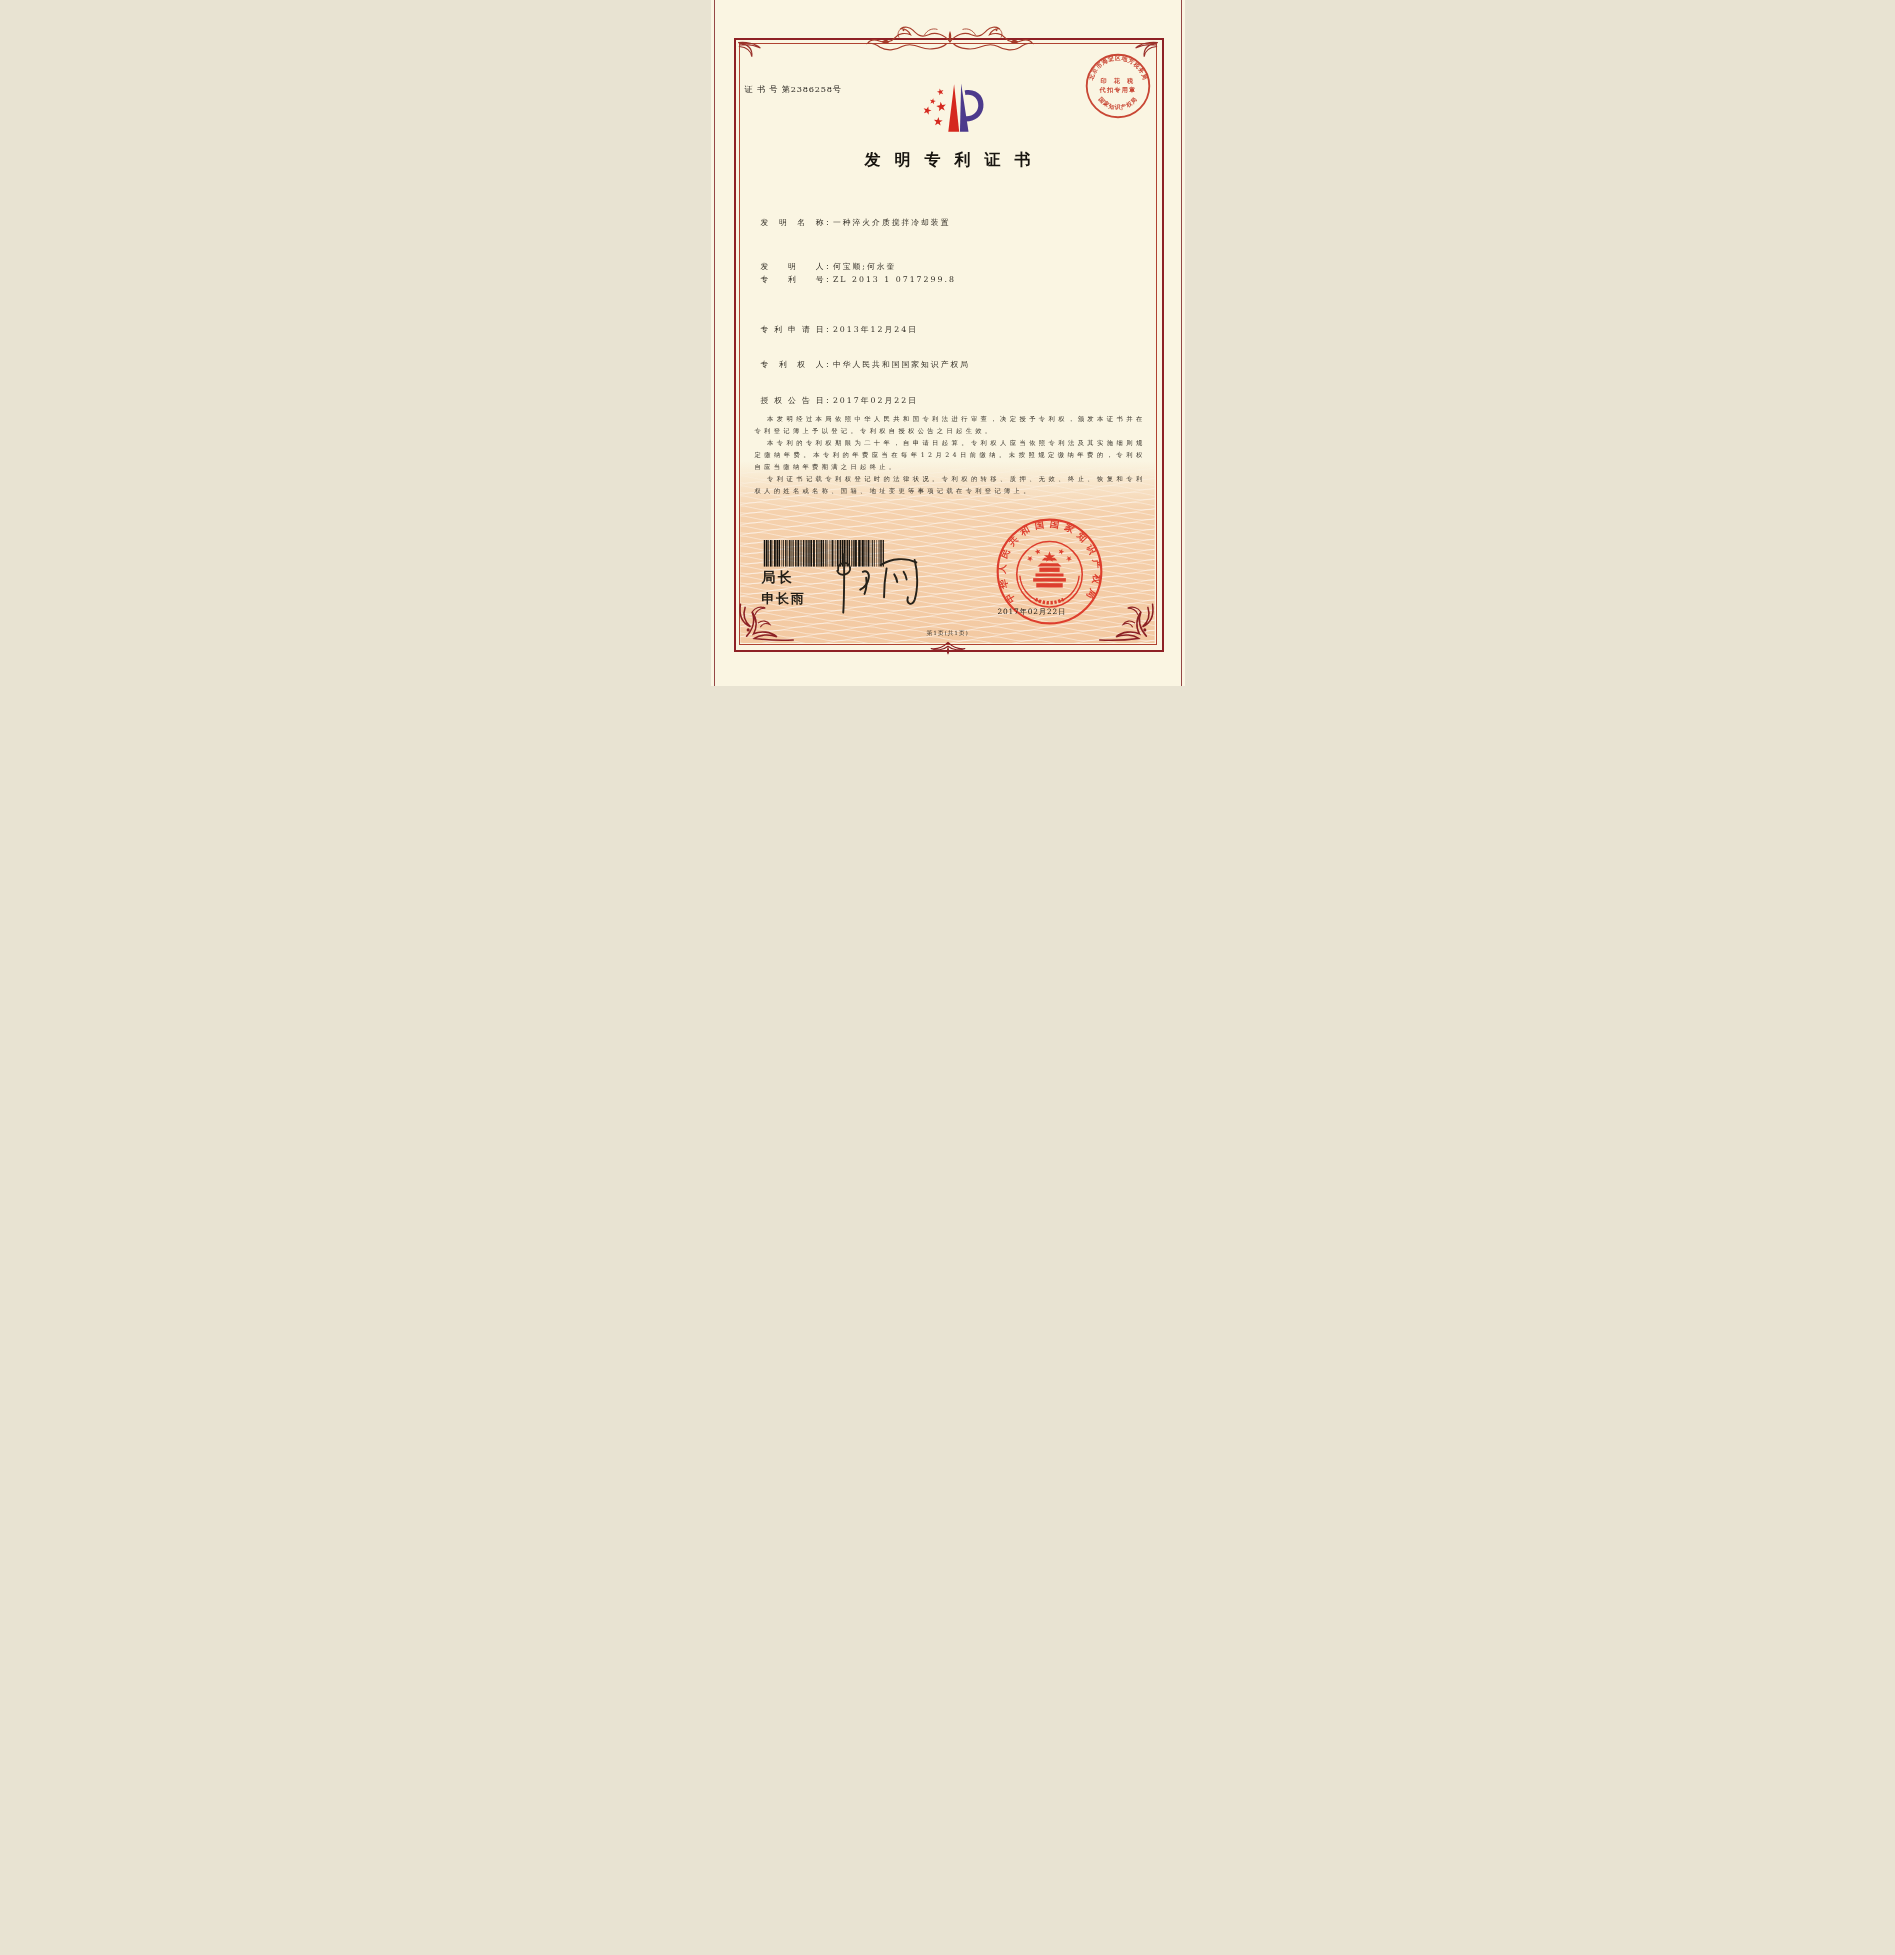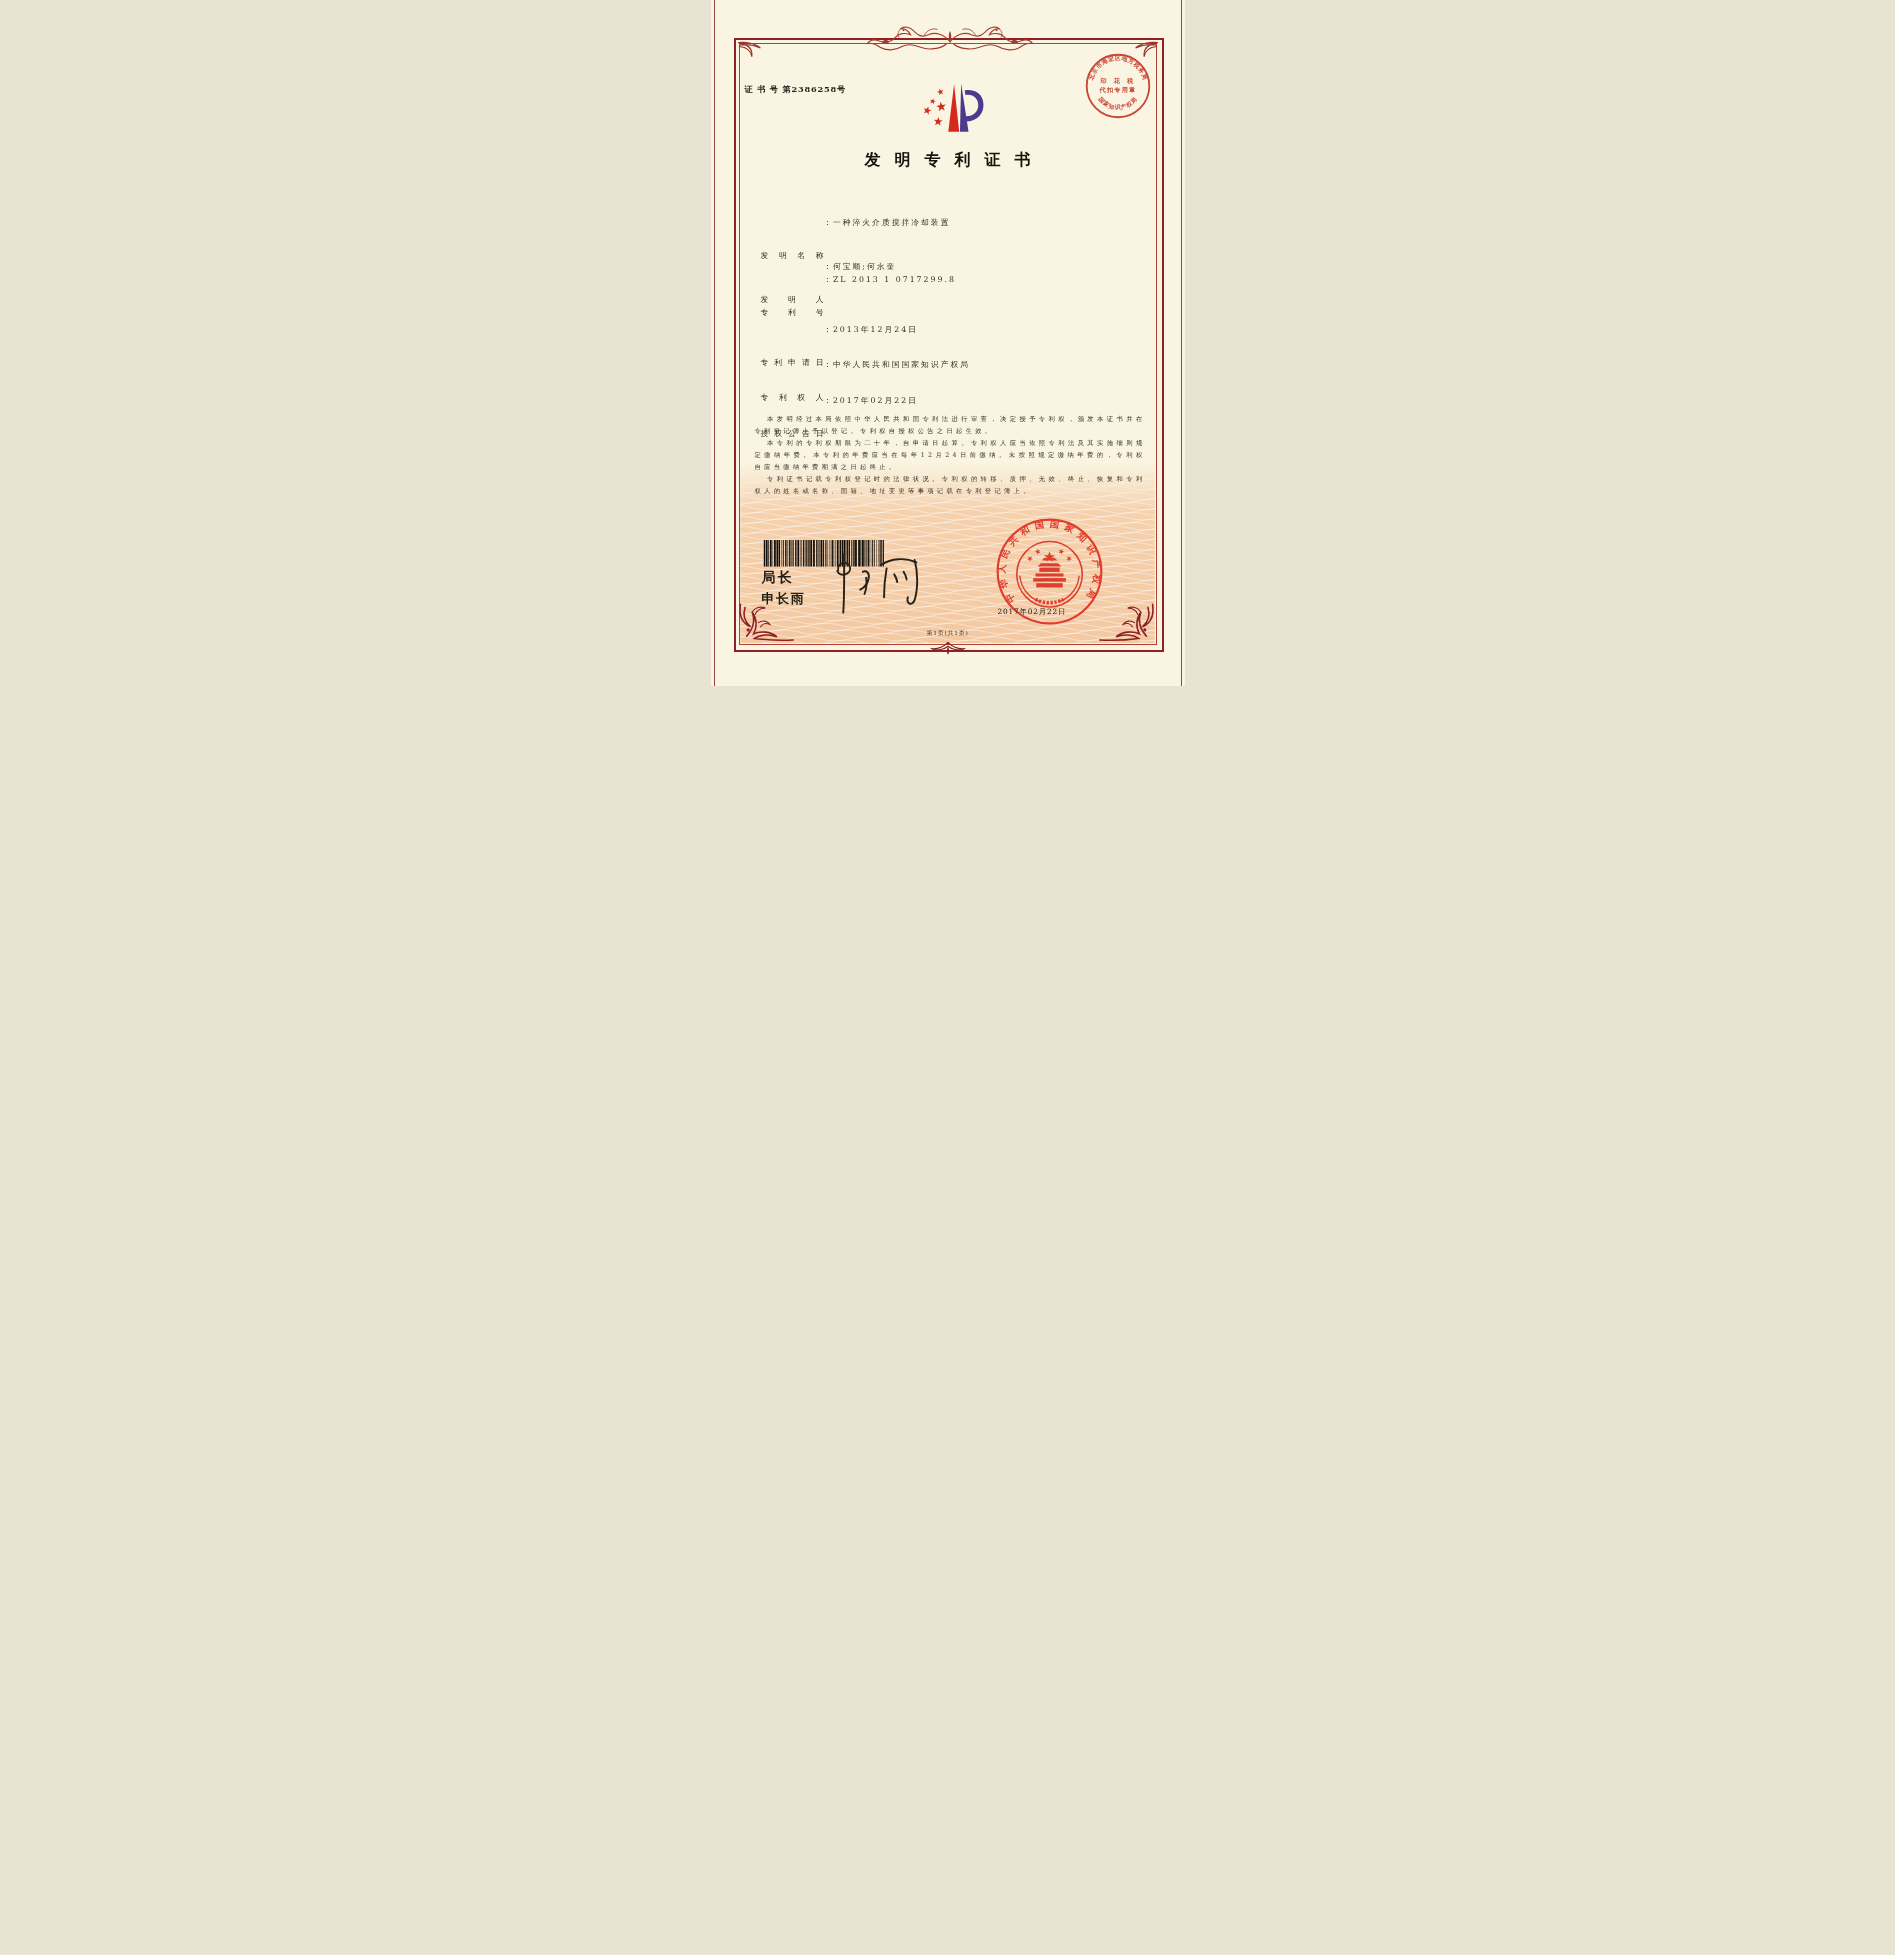--- a/index.html
+++ b/index.html
@@ -3,27 +3,27 @@
 <meta charset="utf-8">
 <style>
   html,body{margin:0;padding:0;background:#e8e3d2;}
   .page{position:relative;width:474px;height:686px;margin:0 auto;background:#faf5e2;overflow:hidden;
         font-family:"DejaVu Serif","Liberation Serif",serif;}
   .edge-strip{position:absolute;top:0;bottom:0;width:1.2px;background:#7c1b1e;opacity:.8;}
   .frame-outer{position:absolute;left:23px;top:38px;width:426px;height:610px;border:2px solid #8e2125;}
   .frame-inner{position:absolute;left:28px;top:43px;width:416px;height:600px;border:0.8px solid #b04231;}
   .peach-zone{position:absolute;left:29px;top:461px;width:415px;height:182px;}
   .peach-zone svg{display:block;}
-  .cert-no{position:absolute;left:34px;top:84px;font-size:8.2px;letter-spacing:0.8px;color:#26231e;font-weight:bold;}
+  .cert-no{position:absolute;left:34px;top:84px;font-size:8.2px;letter-spacing:0.8px;color:#26231e;}
   .logo{position:absolute;left:210px;top:73px;}
   .tax-seal{position:absolute;left:372px;top:51px;opacity:.96;}
   .title{position:absolute;left:0;right:0;top:150px;text-align:center;font-size:16px;font-weight:600;
          letter-spacing:14px;padding-left:14px;color:#17140f;}
   .field-row{position:absolute;left:50px;font-size:7.8px;color:#332f27;white-space:nowrap;}
-  .flabel{display:inline-block;width:63px;text-align:justify;text-align-last:justify;vertical-align:top;margin-top:33px;}
+  .flabel{display:inline-block;width:63px;text-align:justify;text-align-last:justify;vertical-align:top;}
   .fcolon{display:inline-block;margin-right:1.6px;}
   .fvalue{letter-spacing:2px;}
   .paras{position:absolute;left:44px;top:413px;width:391px;color:#36322a;}
   .paras p{margin:0;font-size:6.3px;line-height:12px;letter-spacing:3.3px;text-align:justify;text-indent:2em;}
   .barcode{position:absolute;left:52px;top:540px;}
   .officer-title{position:absolute;left:51px;top:569px;font-size:14px;font-weight:700;letter-spacing:2.3px;color:#211d16;}
   .officer-name{position:absolute;left:51px;top:590px;font-size:13px;font-weight:700;letter-spacing:1.6px;color:#211d16;}
   .signature{position:absolute;left:111px;top:547px;}
   .big-seal{position:absolute;left:282px;top:515px;opacity:.97;}
   .seal-date{position:absolute;left:287px;top:607px;font-size:7.4px;letter-spacing:0.8px;color:#1b1812;z-index:5;}

